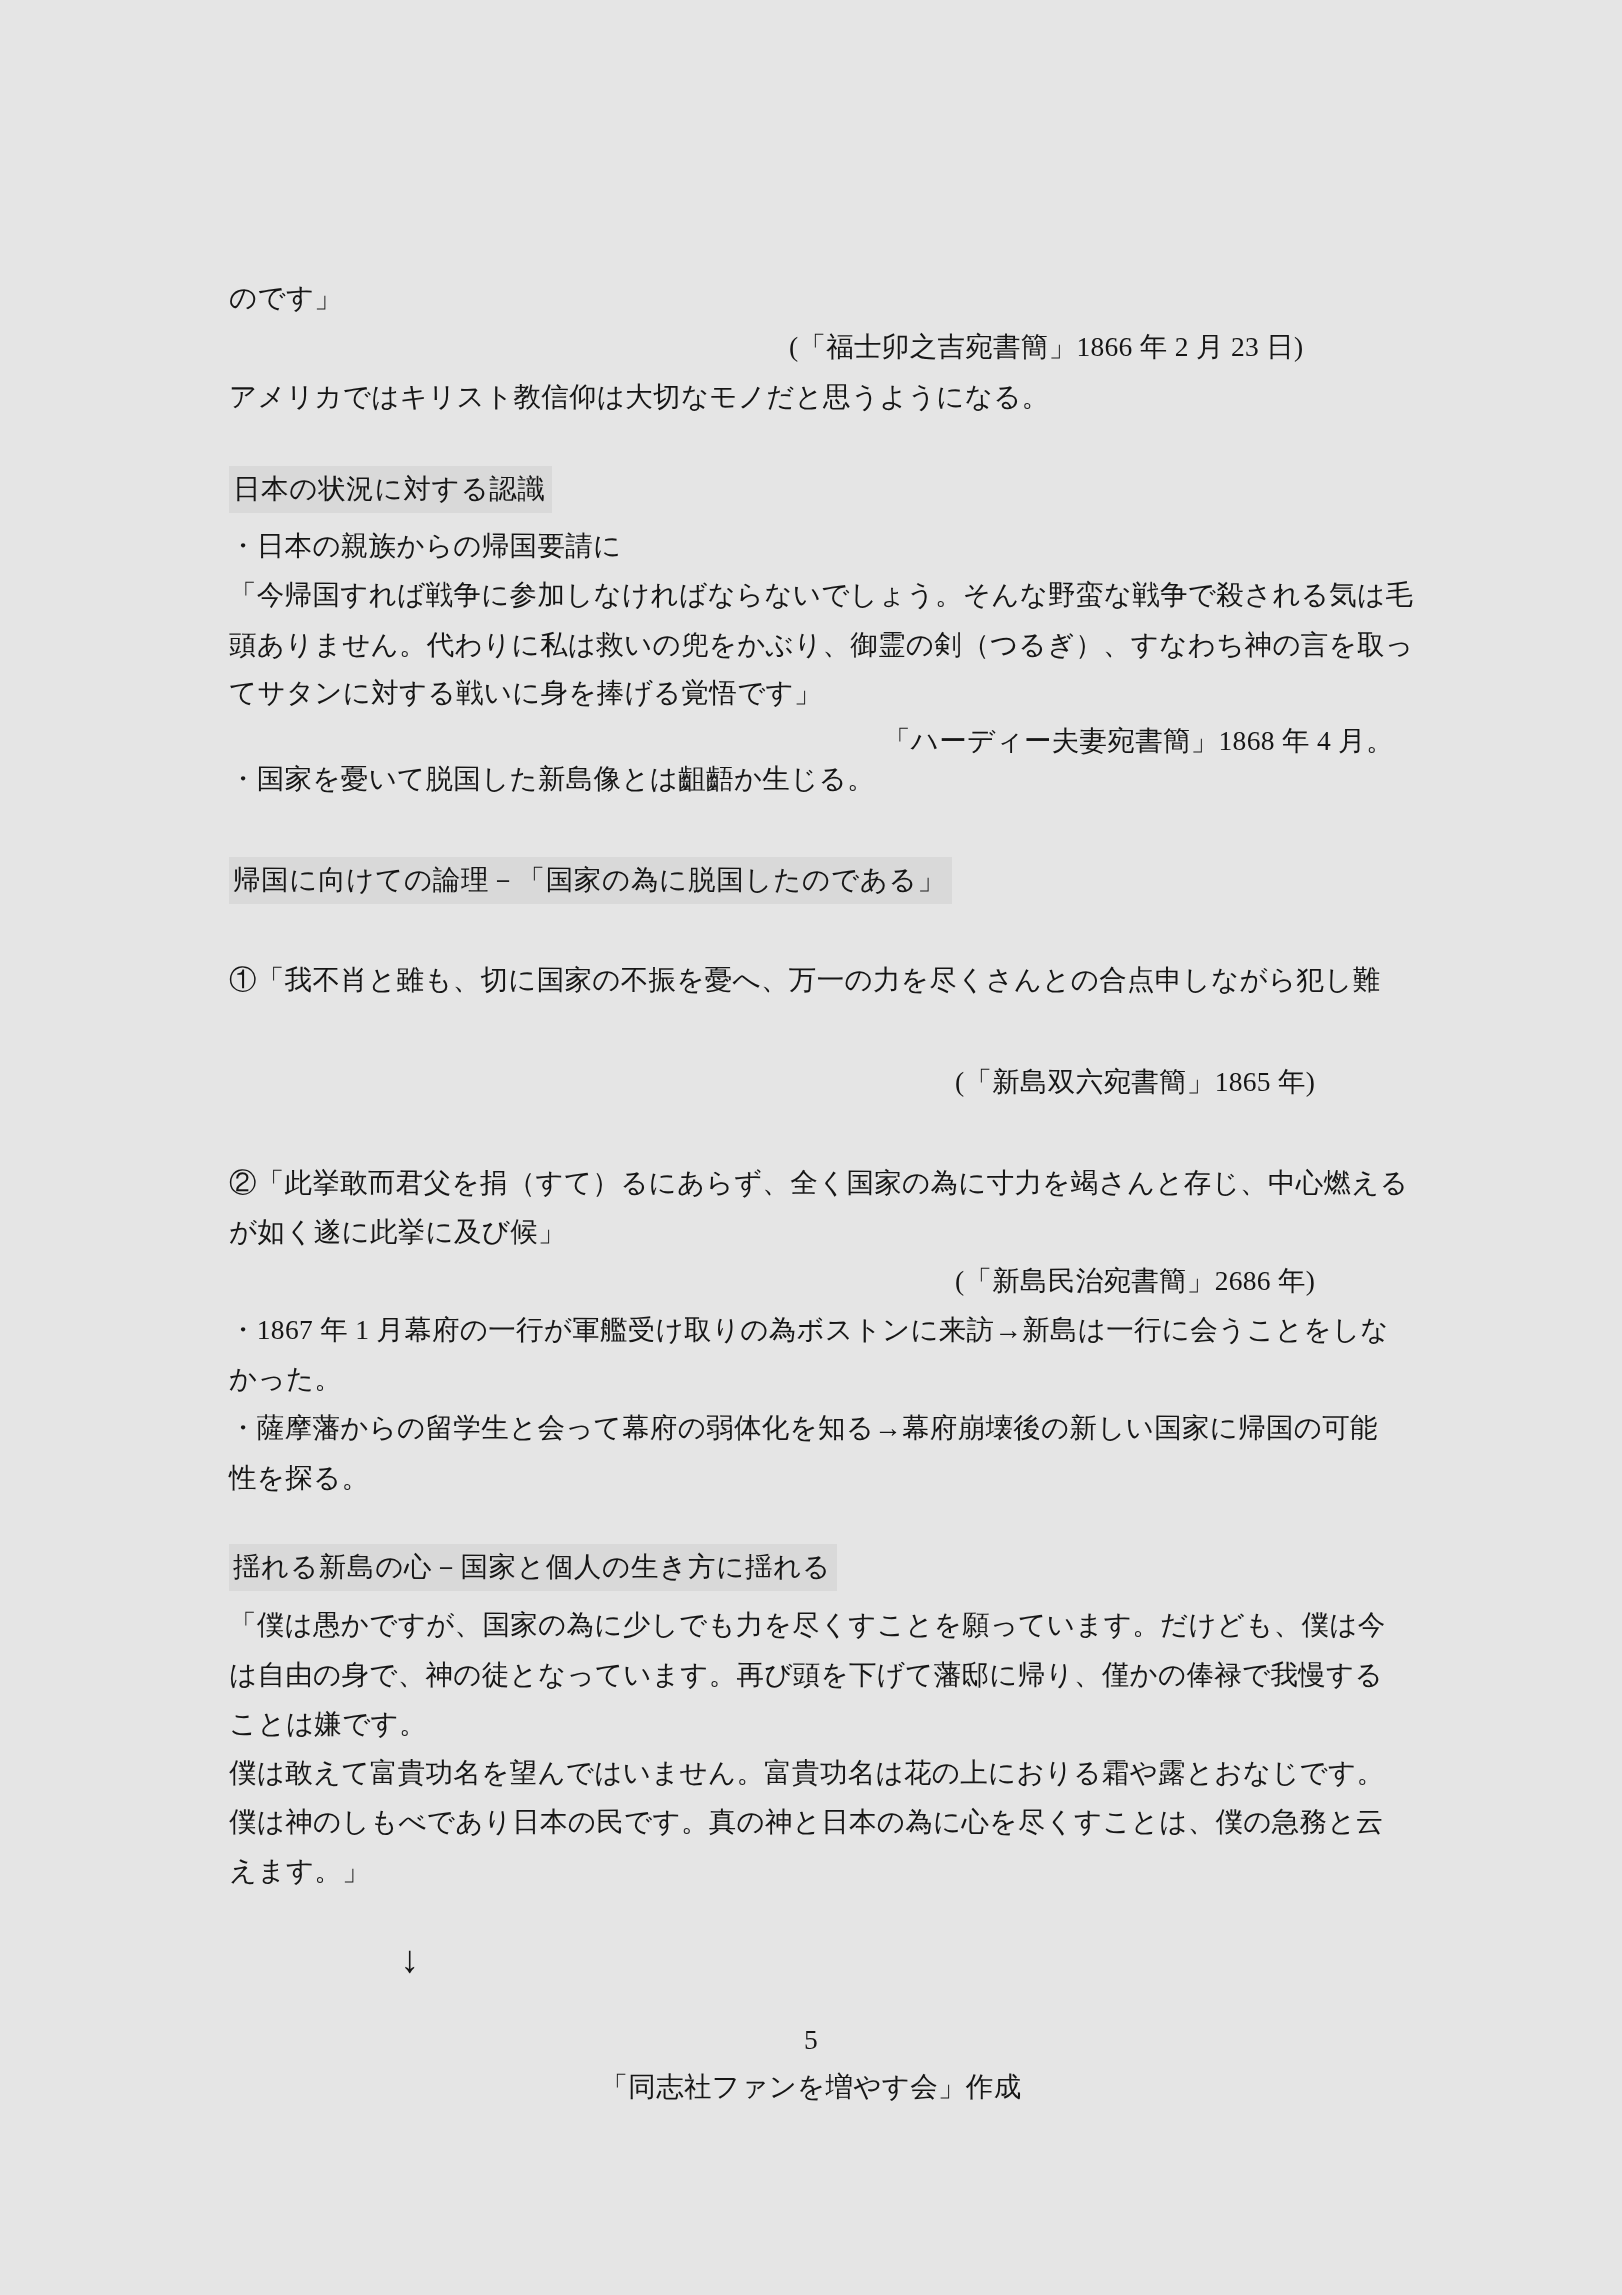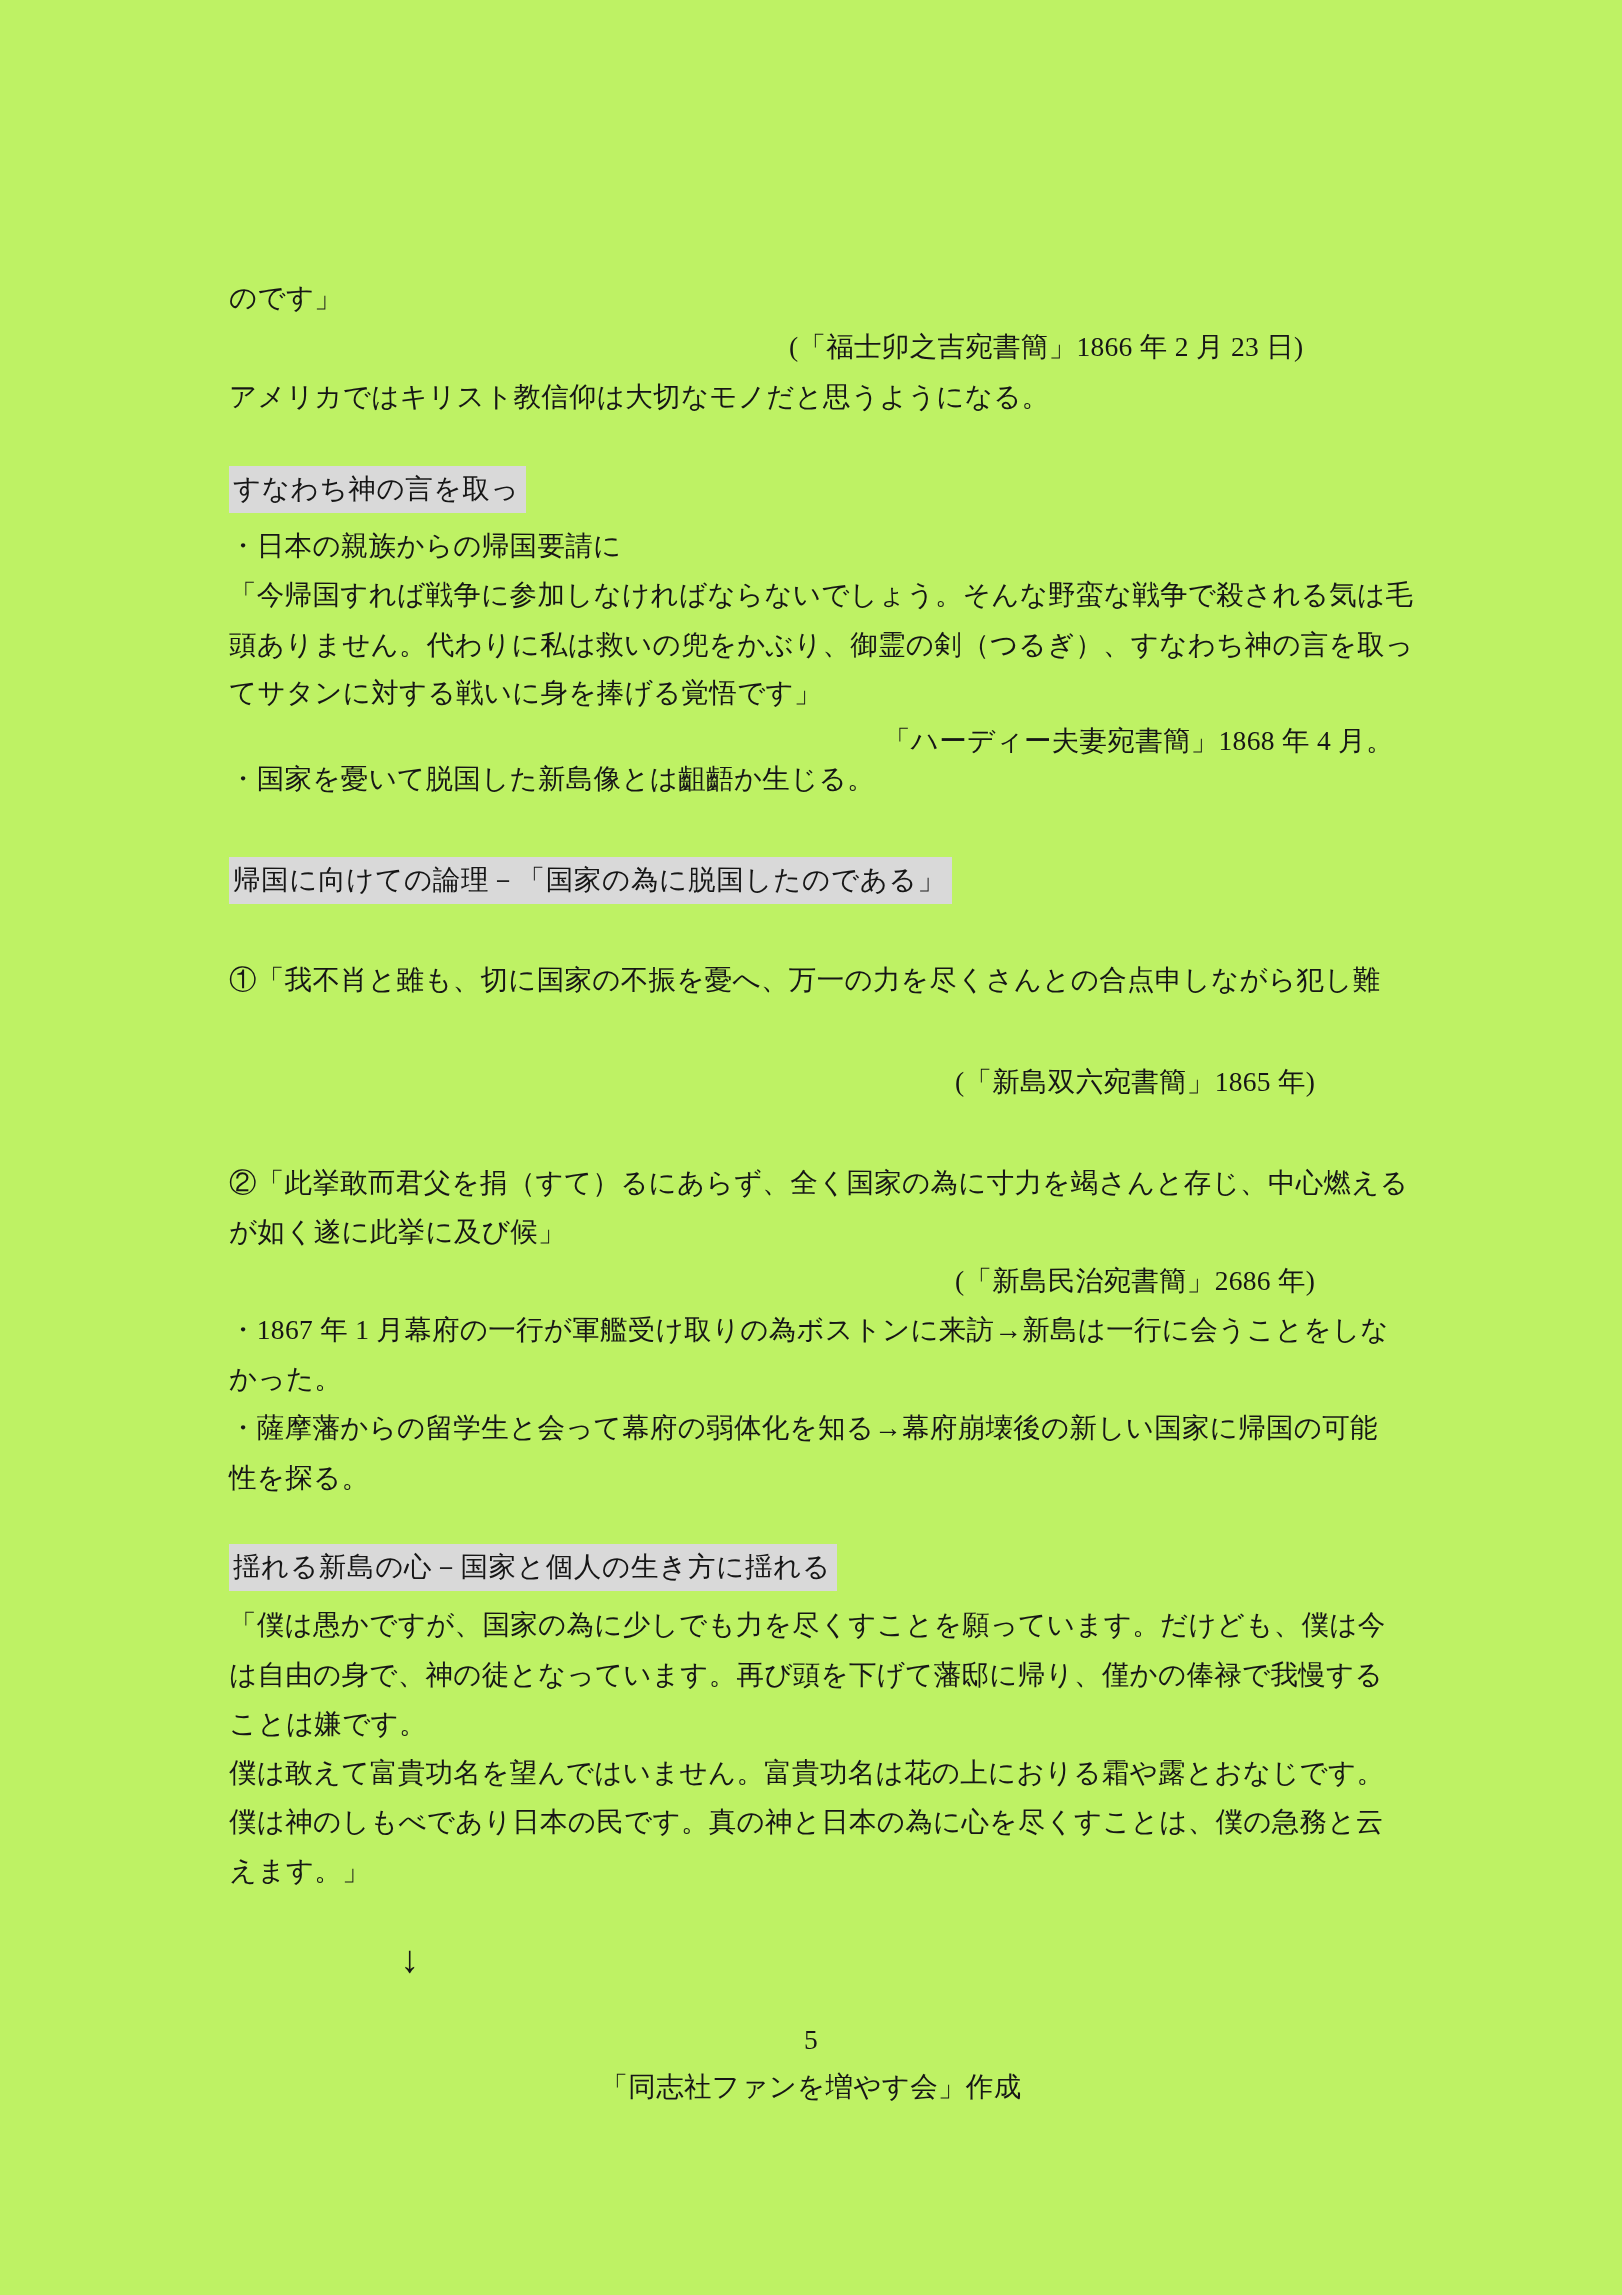--- a/index.html
+++ b/index.html
@@ -1,19 +1,19 @@
 <!DOCTYPE html>
 <html style="font-size:10.5px"><head>
 <meta charset="utf-8">
 <style>
   html,body{margin:0;padding:0;background:#9a9a9a;}
   .page{
     position:relative;
     width:1622px;height:2295px;
-    background:#bef264;
+    background:#e5e5e5;
     font-family:"Liberation Serif","DejaVu Serif",serif;
     color:#161616;
     overflow:hidden;
   }
   .line{
     position:absolute;
     left:229px;
     font-size:27.5px;
     line-height:34px;
     white-space:nowrap;
@@ -44,21 +44,21 @@
 </style>
 </head>
 <body>
 
 <div class="page">
 
   <div class="line" style="top:281px;">のです」</div>
   <div class="citation" style="top:330px;left:789px;">(「福士卯之吉宛書簡」1866 年 2 月 23 日)</div>
   <div class="line" style="top:380px;">アメリカではキリスト教信仰は大切なモノだと思うようになる。</div>
 
-  <div class="heading-line" style="top:466px;"><span class="hl">すなわち神の言を取っ</span></div>
+  <div class="heading-line" style="top:466px;"><span class="hl">日本の状況に対する認識</span></div>
   <div class="line" style="top:529px;">・日本の親族からの帰国要請に</div>
   <div class="line" style="top:578px;">「今帰国すれば戦争に参加しなければならないでしょう。そんな野蛮な戦争で殺される気は毛</div>
   <div class="line" style="top:676px;">てサタンに対する戦いに身を捧げる覚悟です」</div>
   <div class="line" style="top:628px;">頭ありません。代わりに私は救いの兜をかぶり、御霊の剣（つるぎ）、すなわち神の言を取っ</div>
   <div class="citation" style="top:724px;left:883px;text-align:center;">「ハーディー夫妻宛書簡」1868 年 4 月。</div>
   <div class="line" style="top:762px;">・国家を憂いて脱国した新島像とは齟齬か生じる。</div>
 
   <div class="heading-line" style="top:857px;"><span class="hl">帰国に向けての論理－「国家の為に脱国したのである」</span></div>
   <div class="line" style="top:963px;">①「我不肖と雖も、切に国家の不振を憂へ、万一の力を尽くさんとの合点申しながら犯し難</div>
   <div class="citation" style="top:1065px;left:955px;">(「新島双六宛書簡」1865 年)</div>

